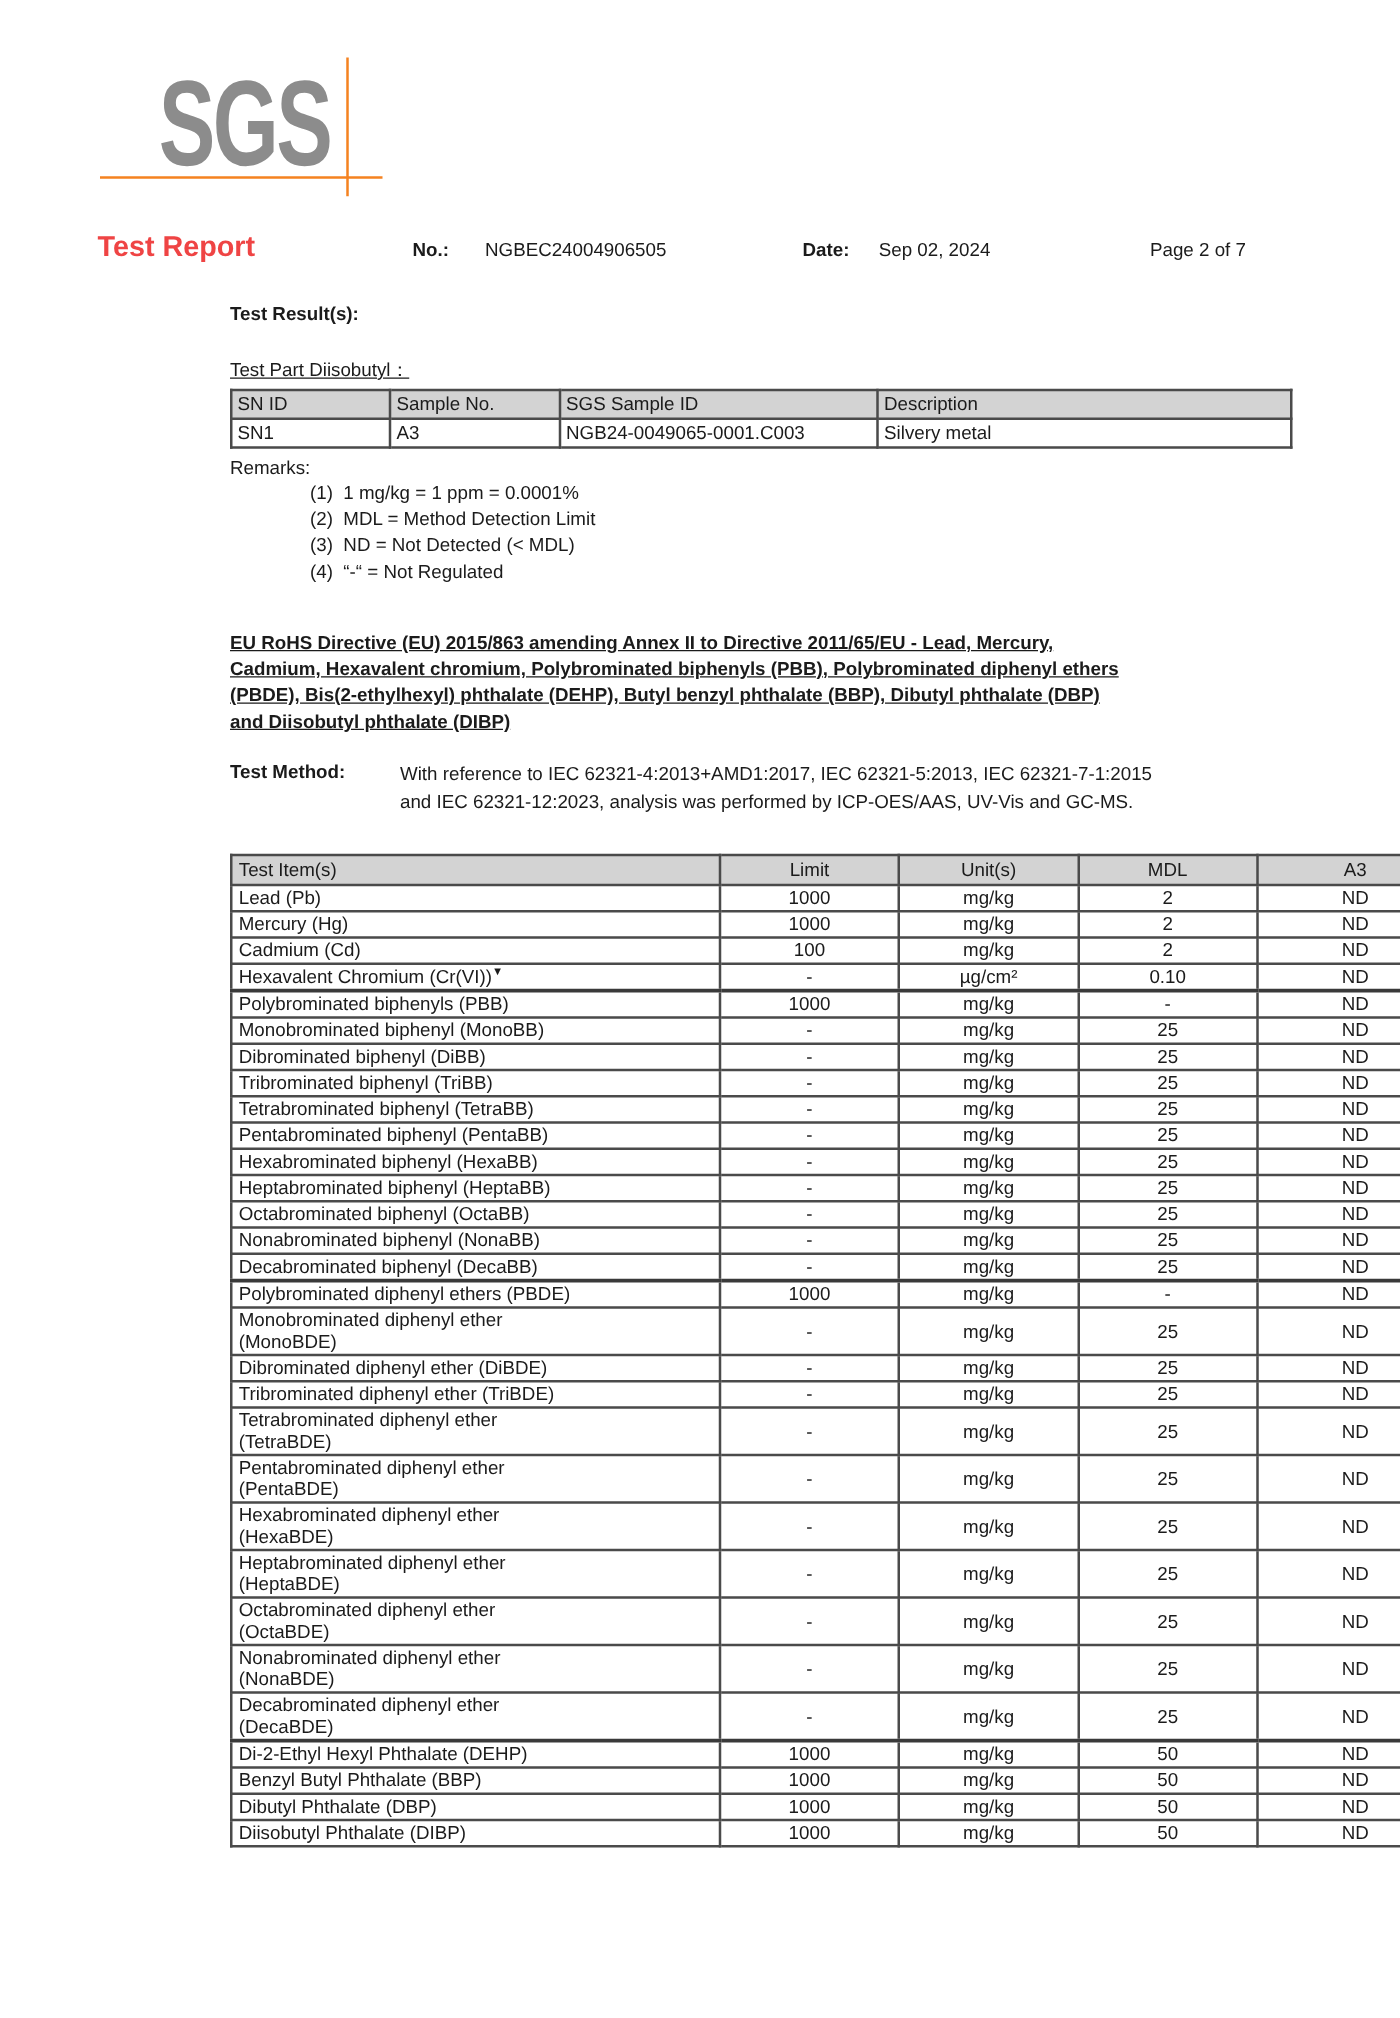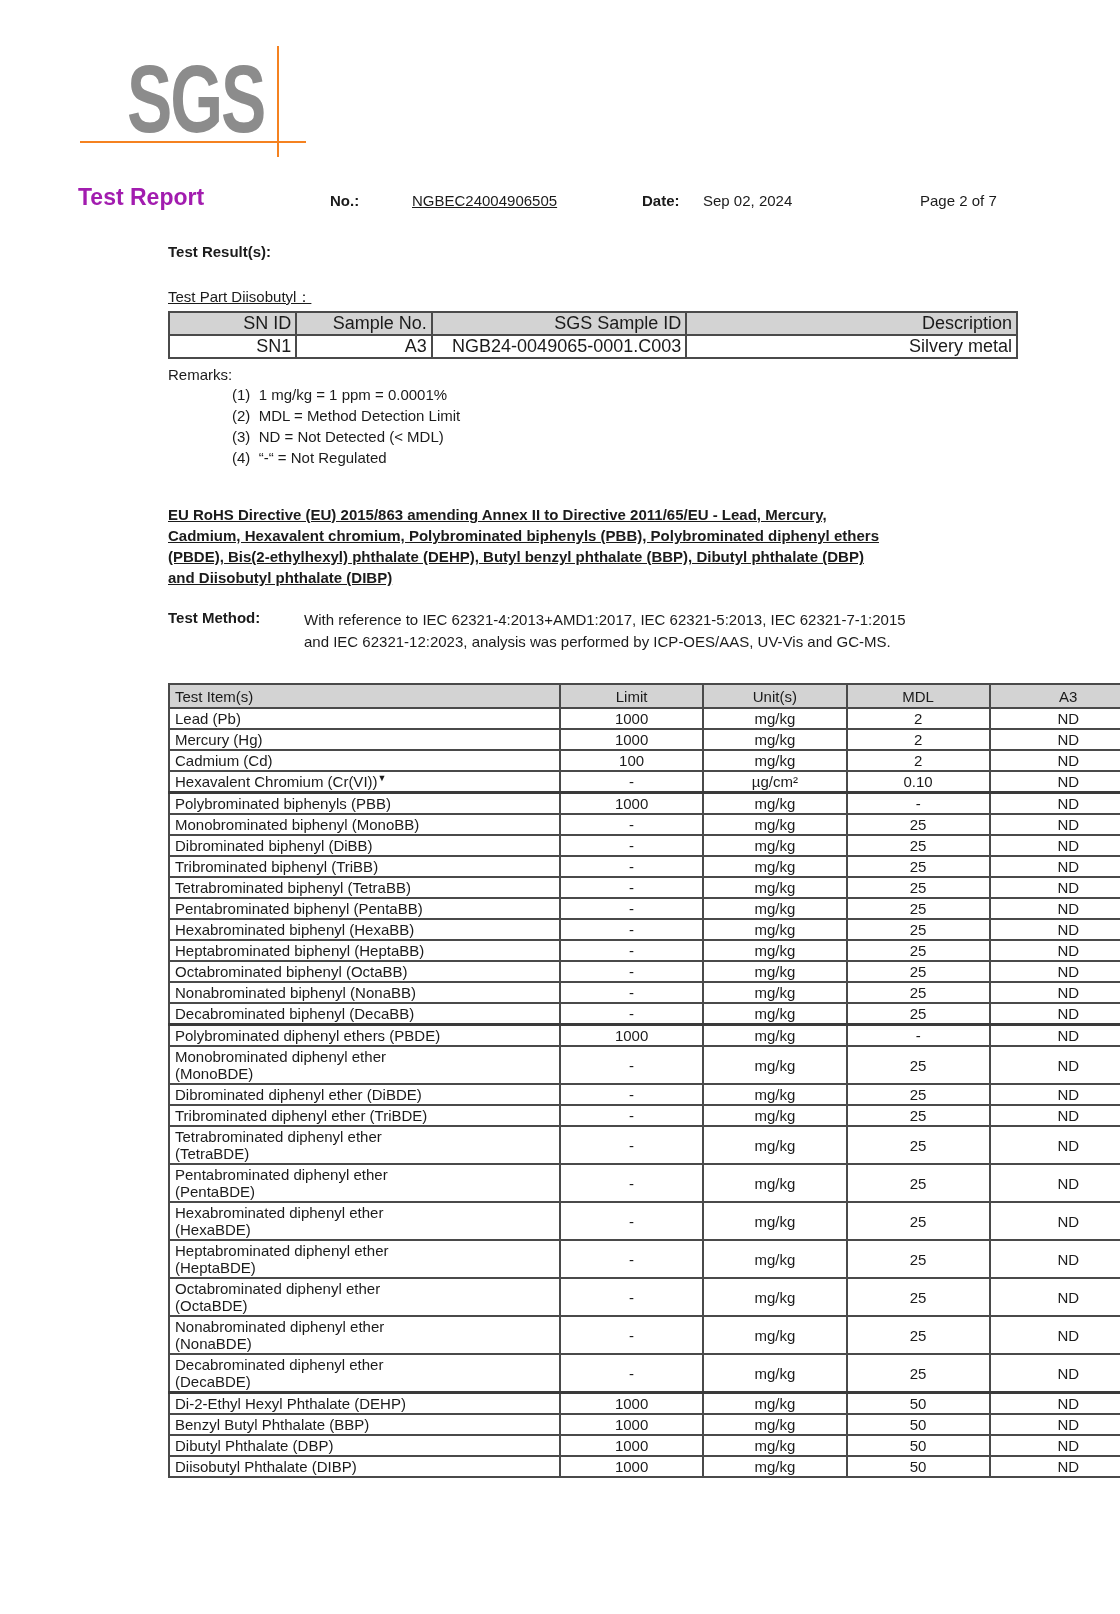--- a/index.html
+++ b/index.html
@@ -9,37 +9,37 @@
   }
   
   .logo-text{
     position:absolute;left:127px;top:50px;font-size:97px;font-weight:bold;
     color:#8c8c8c;line-height:1;letter-spacing:-3px;
     transform:scaleX(0.70);transform-origin:left top;
   }
   .logo-vline{position:absolute;left:277px;top:46px;width:2px;height:111px;background:#f58220;}
   .logo-hline{position:absolute;left:80px;top:141px;width:226px;height:2px;background:#f58220;}
   
-  .report-title{position:absolute;left:78px;top:184px;font-size:23px;font-weight:bold;color:#a21caf;}
+  .report-title{position:absolute;left:78px;top:184px;font-size:23px;font-weight:bold;color:#ef4444;}
   .hdr{position:absolute;top:192px;font-size:15px;white-space:nowrap;}
   .hdr.bold{font-weight:bold;}
-  .pos-no-label{left:330px;} .pos-no-value{left:412px;text-decoration:underline;}
+  .pos-no-label{left:330px;} .pos-no-value{left:388px;}
   .pos-date-label{left:642px;} .pos-date-value{left:703px;}
   .pos-page{left:920px;}
   
-  .content{position:absolute;left:120px;top:243px;width:868px;font-size:15px;line-height:18px;padding-left:48px;}
+  .content{position:absolute;left:136px;top:243px;width:868px;font-size:15px;line-height:18px;padding-left:48px;}
   .h-results{font-weight:bold;}
   .h-partdesc{margin-top:27px;}
   .h-partdesc span{text-decoration:underline;}
   
   table{border-collapse:collapse;}
   .part-table{width:850px;margin-top:5px;}
   .part-table th,.part-table td{
-    border:2px solid #4a4a4a;font-size:18px;font-weight:normal;
-    text-align:right;padding:2px 4px;line-height:17px;color:#1b1b1b;
+    border:2px solid #4a4a4a;font-size:15px;font-weight:normal;
+    text-align:left;padding:2px 4px;line-height:17px;color:#1b1b1b;
   }
   .part-table th{background:#d3d3d3;}
   .part-table col.c1{width:15%;} .part-table col.c2{width:16%;}
   .part-table col.c3{width:30%;} .part-table col.c4{width:39%;}
   
   .remarks{margin-top:7px;}
   .remark-item{margin-left:64px;line-height:21px;white-space:pre;}
   
   .directive{
     margin-top:36px;font-weight:bold;text-decoration:underline;

